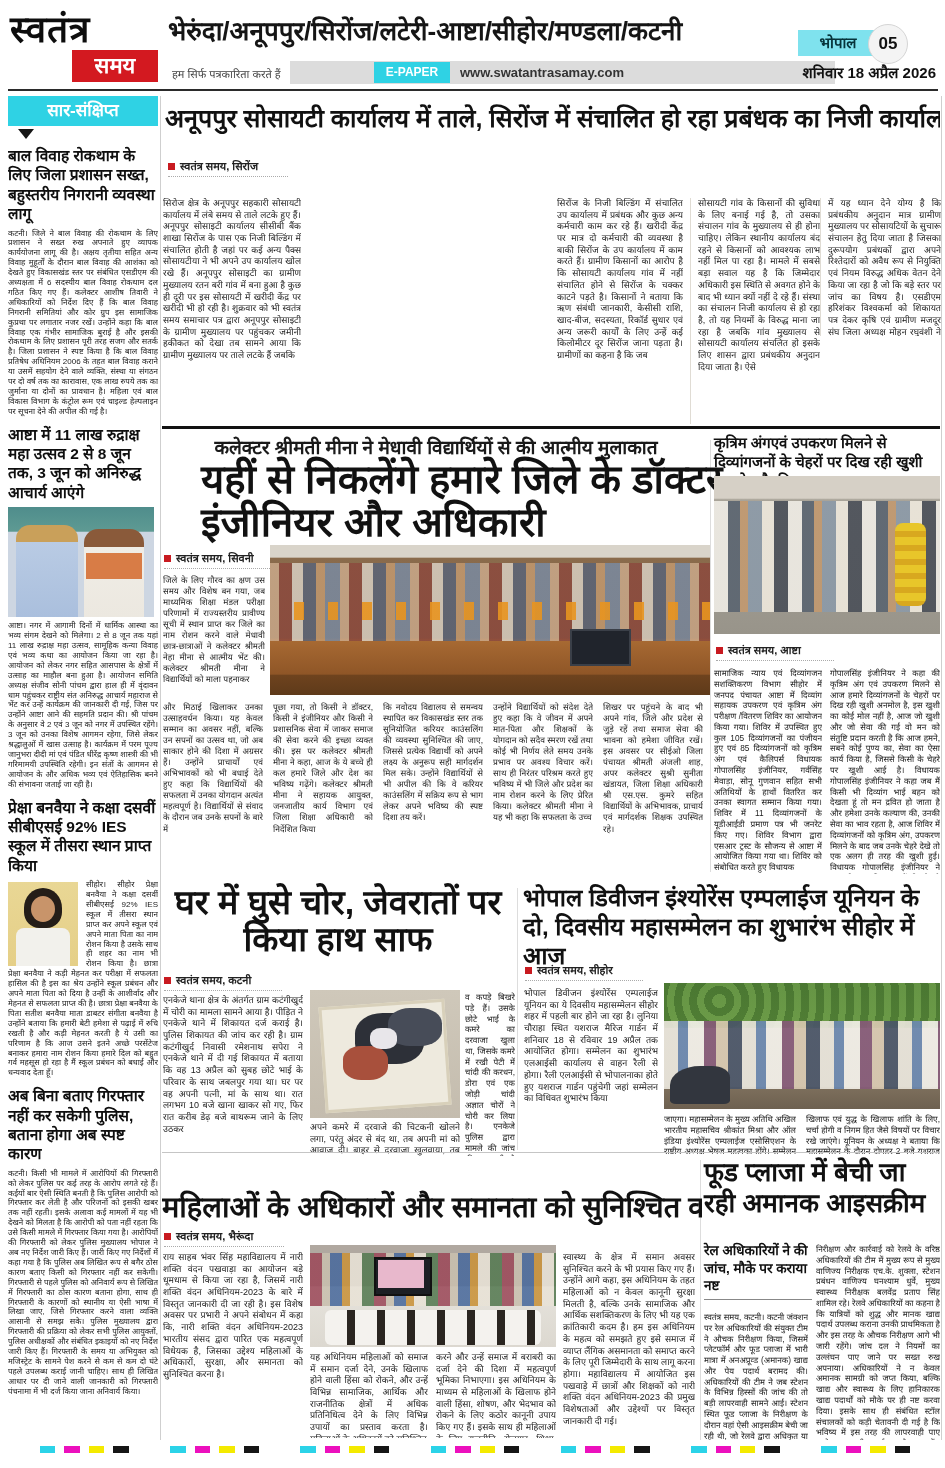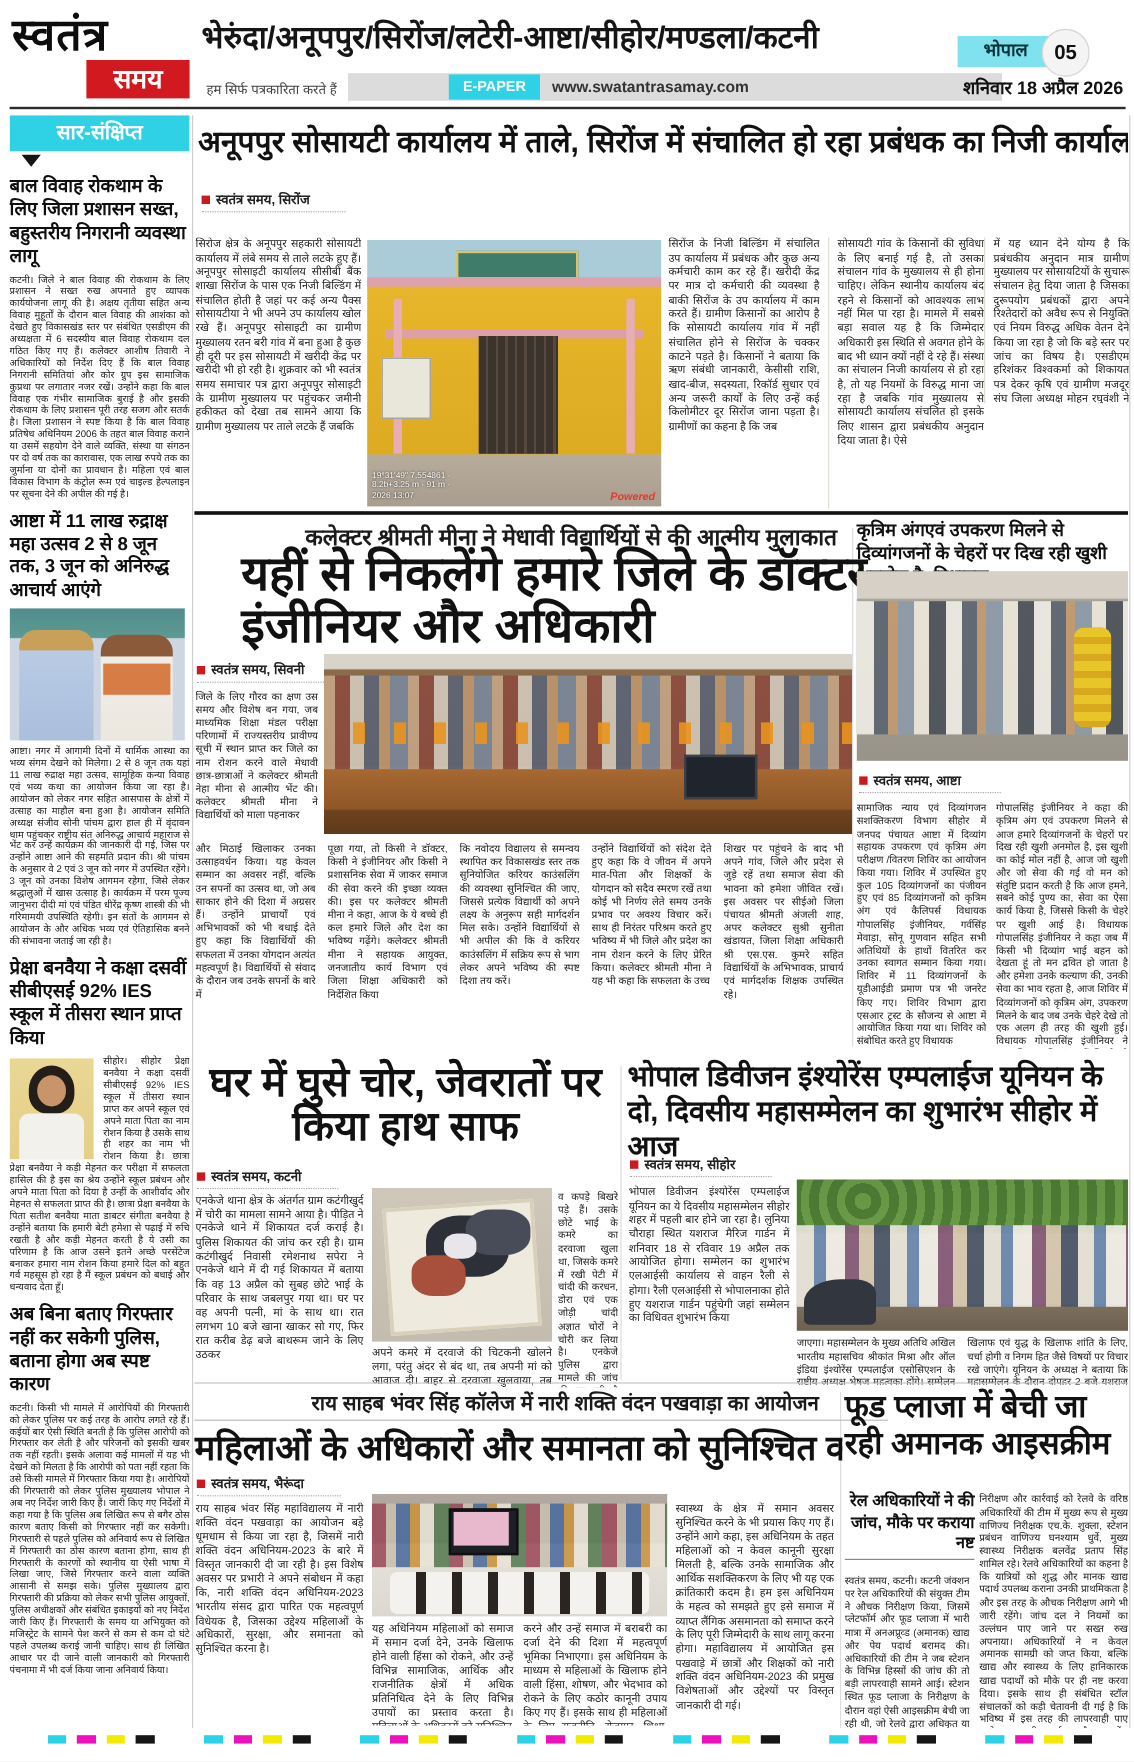--- a/index.html
+++ b/index.html
@@ -85,22 +85,22 @@
        background:repeating-linear-gradient(90deg,#9c4a5a 0 12px,#c8bfae 12px 20px,#4a6a9c 20px 32px,#c9923a 32px 40px,#e8e2d6 40px 52px,#567a52 52px 64px);opacity:.88;}
   .ph-nari .tv{position:absolute;left:26%;top:12%;width:22%;height:34%;background:#1c1f24;border:2px solid #111;}
   .ph-nari .tvscr{position:absolute;left:27.5%;top:15%;width:19%;height:27%;background:#e8b8cc;}
   .ph-nari .front{position:absolute;left:6%;bottom:2%;width:88%;height:34%;
        background:repeating-linear-gradient(90deg,#f4f2ee 0 22px,#2a2520 22px 30px);border-radius:6px;}
   
   .black-box{background:#0d0d0d;color:#fff;font-weight:800;text-align:center;}
   .col-rule{border-left:1px solid #e0dcd4;padding-left:7px;}
   .quote-t{font-size:15px;font-weight:900;color:#111;border-bottom:1px solid #888;display:inline-block;padding-bottom:2px;}
   .quote-sign{font-size:9.5px;font-weight:800;text-align:right;color:#111;}
-  .kicker{font-weight:900;color:#1a1a1a;text-align:center;padding-left:40px;}
-  .subhd{font-weight:900;color:#101010;text-align:right;}
+  .kicker{font-weight:900;color:#1a1a1a;text-align:center;}
+  .subhd{font-weight:900;color:#101010;}
   .marks{display:flex;gap:9px;align-items:center;}
   .marks i{display:inline-block;width:25px;height:7px;}
   .mgap{width:38px;height:1px;}
 </style>
 </head>
 <body>
 
 <div id="page">
 
   <div class="abs logo1">स्वतंत्र</div>
@@ -156,31 +156,20 @@
       <div class="sb-head">अब बिना बताए गिरफ्तार नहीं कर सकेगी पुलिस, बताना होगा अब स्पष्ट कारण</div>
       <div class="sb-body">कटनी। किसी भी मामले में आरोपियों की गिरफ्तारी को लेकर पुलिस पर कई तरह के आरोप लगते रहे हैं। कईयों बार ऐसी स्थिति बनती है कि पुलिस आरोपी को गिरफ्तार कर लेती है और परिजनों को इसकी खबर तक नहीं रहती। इसके अलावा कई मामलों में यह भी देखने को मिलता है कि आरोपी को पता नहीं रहता कि उसे किसी मामले में गिरफ्तार किया गया है। आरोपियों की गिरफ्तारी को लेकर पुलिस मुख्यालय भोपाल ने अब नए निर्देश जारी किए हैं। जारी किए गए निर्देशों में कहा गया है कि पुलिस अब लिखित रूप से बगैर ठोस कारण बताए किसी को गिरफ्तार नहीं कर सकेगी। गिरफ्तारी से पहले पुलिस को अनिवार्य रूप से लिखित में गिरफ्तारी का ठोस कारण बताना होगा, साथ ही गिरफ्तारी के कारणों को स्थानीय या ऐसी भाषा में लिखा जाए, जिसे गिरफ्तार करने वाला व्यक्ति आसानी से समझ सके। पुलिस मुख्यालय द्वारा गिरफ्तारी की प्रक्रिया को लेकर सभी पुलिस आयुक्तों, पुलिस अधीक्षकों और संबंधित इकाइयों को नए निर्देश जारी किए हैं। गिरफ्तारी के समय या अभियुक्त को मजिस्ट्रेट के सामने पेश करने से कम से कम दो घंटे पहले उपलब्ध कराई जानी चाहिए। साथ ही लिखित आधार पर दी जाने वाली जानकारी को गिरफ्तारी पंचनामा में भी दर्ज किया जाना अनिवार्य किया।</div>
     </div>
   </div>
 
   <div class="abs hl" style="left:165px;top:100px;width:775px;font-size:25px;white-space:nowrap;overflow:hidden;">अनूपपुर सोसायटी कार्यालय में ताले, सिरोंज में संचालित हो रहा प्रबंधक का निजी कार्यालय</div>
   <div class="abs byline" style="left:168px;top:158px;width:120px;">
     <span class="sq"></span><span>स्वतंत्र समय, सिरोंज</span>
   </div>
   <div class="abs body-txt" style="left:163px;top:198px;width:138px;height:226px;">सिरोज क्षेत्र के अनूपपुर सहकारी सोसायटी कार्यालय में लंबे समय से ताले लटके हुए हैं। अनूपपुर सोसाइटी कार्यालय सीसीबी बैंक शाखा सिरोंज के पास एक निजी बिल्डिंग में संचालित होती है जहां पर कई अन्य पैक्स सोसायटीया ने भी अपने उप कार्यालय खोल रखे हैं। अनूपपुर सोसाइटी का ग्रामीण मुख्यालय रतन बरी गांव में बना हुआ है कुछ ही दूरी पर इस सोसायटी में खरीदी केंद्र पर खरीदी भी हो रही है। शुक्रवार को भी स्वतंत्र समय समाचार पत्र द्वारा अनूपपुर सोसाइटी के ग्रामीण मुख्यालय पर पहुंचकर जमीनी हकीकत को देखा तब सामने आया कि ग्रामीण मुख्यालय पर ताले लटके हैं जबकि</div>
-  <div class="photo ph-building" style="left:306px;top:200px;width:245px;height:222px;">
-    <div class="sign"></div>
-      <div class="roof"></div>
-      <div class="beam"></div>
-      <div class="door"></div>
-    <div class="pillar-l"></div>
-      <div class="pillar-r"></div>
-      <div class="board"></div>
-    <div class="pb-overlay">19°31'49" 7.554861 · 8.2b+3.25 m · 91 m · 2026 13:07</div>
-    <div class="pb-mark">Powered</div>
-  </div>
   <div class="abs body-txt" style="left:557px;top:198px;width:126px;height:226px;">सिरोंज के निजी बिल्डिंग में संचालित उप कार्यालय में प्रबंधक और कुछ अन्य कर्मचारी काम कर रहे हैं। खरीदी केंद्र पर मात्र दो कर्मचारी की व्यवस्था है बाकी सिरोंज के उप कार्यालय में काम करते हैं। ग्रामीण किसानों का आरोप है कि सोसायटी कार्यालय गांव में नहीं संचालित होने से सिरोंज के चक्कर काटने पड़ते है। किसानों ने बताया कि ऋण संबंधी जानकारी, केसीसी राशि, खाद-बीज, सदस्यता, रिकॉर्ड सुधार एवं अन्य जरूरी कार्यों के लिए उन्हें कई किलोमीटर दूर सिरोंज जाना पड़ता है। ग्रामीणों का कहना है कि जब</div>
   <div class="abs body-txt col-rule" style="left:690px;top:198px;width:122px;height:226px;">सोसायटी गांव के किसानों की सुविधा के लिए बनाई गई है, तो उसका संचालन गांव के मुख्यालय से ही होना चाहिए। लेकिन स्थानीय कार्यालय बंद रहने से किसानों को आवश्यक लाभ नहीं मिल पा रहा है। मामले में सबसे बड़ा सवाल यह है कि जिम्मेदार अधिकारी इस स्थिति से अवगत होने के बाद भी ध्यान क्यों नहीं दे रहे हैं। संस्था का संचालन निजी कार्यालय से हो रहा है, तो यह नियमों के विरुद्ध माना जा रहा है जबकि गांव मुख्यालय से सोसायटी कार्यालय संचलित हो इसके लिए शासन द्वारा प्रबंधकीय अनुदान दिया जाता है। ऐसे</div>
   <div class="abs body-txt col-rule" style="left:820px;top:198px;width:113px;height:138px;">में यह ध्यान देने योग्य है कि प्रबंधकीय अनुदान मात्र ग्रामीण मुख्यालय पर सोसायटियों के सुचारू संचालन हेतु दिया जाता है जिसका दुरूपयोग प्रबंधकों द्वारा अपने रिश्तेदारों को अवैध रूप से नियुक्ति एवं नियम विरुद्ध अधिक वेतन देने किया जा रहा है जो कि बड़े स्तर पर जांच का विषय है। एसडीएम हरिशंकर विश्वकर्मा को शिकायत पत्र देकर कृषि एवं ग्रामीण मजदूर संघ जिला अध्यक्ष मोहन रघुवंशी ने जांच की मांग उठाई।</div>
   <div class="abs" style="left:162px;top:426px;width:778px;height:3px;background:#111;"></div>
 
   <div class="abs kicker" style="left:162px;top:434px;width:548px;font-size:19px;white-space:nowrap;overflow:hidden;">कलेक्टर श्रीमती मीना ने मेधावी विद्यार्थियों से की आत्मीय मुलाकात</div>
   <div class="abs hl" style="left:162px;top:458px;width:550px;font-size:40px;line-height:1.07;padding-left:39px;">यहीं से निकलेंगे हमारे जिले के डॉक्टर, इंजीनियर और अधिकारी</div>
   <div class="abs byline" style="left:164px;top:550px;width:118px;">
     <span class="sq"></span><span>स्वतंत्र समय, सिवनी</span>
   </div>
@@ -230,21 +219,20 @@
   <div class="photo ph-union" style="left:664px;top:983px;width:276px;height:126px;">
     <div class="leaves"></div>
       <div class="ppl"></div>
       <div class="scooter"></div>
   </div>
   <div class="abs body-txt" style="left:664px;top:1114px;width:132px;height:40px;font-size:8.3px;">जाएगा। महासम्मेलन के मुख्य अतिथि अखिल भारतीय महासचिव श्रीकांत मिश्रा और ऑल इंडिया इंश्योरेंस एम्पलाईज एसोसिएशन के राष्ट्रीय अध्यक्ष भेषज महत्वका होंगे। सम्मेलन में एलआईसी के शेयर बेचे जाने, पूंजी पेंशन बहाल करने, एलआईसी में नई भर्ती शुरू करने, बीमा क्षेत्र में श्रमिक विरोधी निर्णय के खिलाफ आदि मुद्दों पर चर्चा होगी।</div>
   <div class="abs body-txt" style="left:806px;top:1114px;width:134px;height:40px;font-size:8.3px;">खिलाफ एवं युद्ध के खिलाफ शांति के लिए, चर्चा होगी व निगम हित जैसे विषयों पर विचार रखे जाएंगे। यूनियन के अध्यक्ष ने बताया कि महासम्मेलन के दौरान दोपहर 2 बजे यशराज गार्डन के सभागार में पत्रकार वार्ता भी आयोजित की गई है जिसमें मुख्य अतिथि एवं पदाधिकारी अपने विचार रखेंगे।</div>
 
   <div class="abs" style="left:162px;top:1152px;width:778px;height:1px;background:#c5c5c5;"></div>
 
-  <div class="abs kicker" style="left:162px;top:1157px;width:538px;font-size:17px;white-space:nowrap;overflow:hidden;border-bottom:1px solid #bbb;padding-bottom:3px;">राय साहब भंवर सिंह कॉलेज में नारी शक्ति वंदन पखवाड़ा का आयोजन</div>
   <div class="abs hl" style="left:162px;top:1186px;width:540px;font-size:29px;white-space:nowrap;overflow:hidden;">महिलाओं के अधिकारों और समानता को सुनिश्चित करना है</div>
   <div class="abs byline" style="left:164px;top:1228px;width:120px;">
     <span class="sq"></span><span>स्वतंत्र समय, भैरूंदा</span>
   </div>
   <div class="abs body-txt" style="left:163px;top:1252px;width:140px;height:188px;">राय साहब भंवर सिंह महाविद्यालय में नारी शक्ति वंदन पखवाड़ा का आयोजन बड़े धूमधाम से किया जा रहा है, जिसमें नारी शक्ति वंदन अधिनियम-2023 के बारे में विस्तृत जानकारी दी जा रही है। इस विशेष अवसर पर प्रभारी ने अपने संबोधन में कहा कि, नारी शक्ति वंदन अधिनियम-2023 भारतीय संसद द्वारा पारित एक महत्वपूर्ण विधेयक है, जिसका उद्देश्य महिलाओं के अधिकारों, सुरक्षा, और समानता को सुनिश्चित करना है।</div>
   <div class="photo ph-nari" style="left:310px;top:1245px;width:246px;height:102px;">
     <div class="row"></div>
       <div class="tv"></div>
       <div class="tvscr"></div>
       <div class="front"></div>

